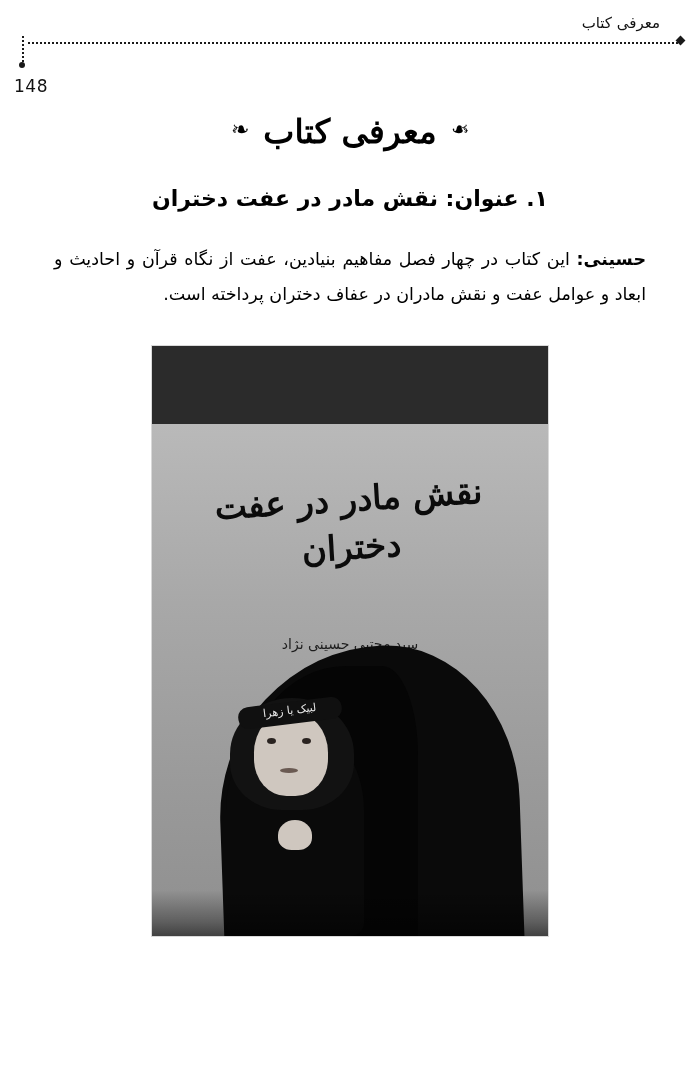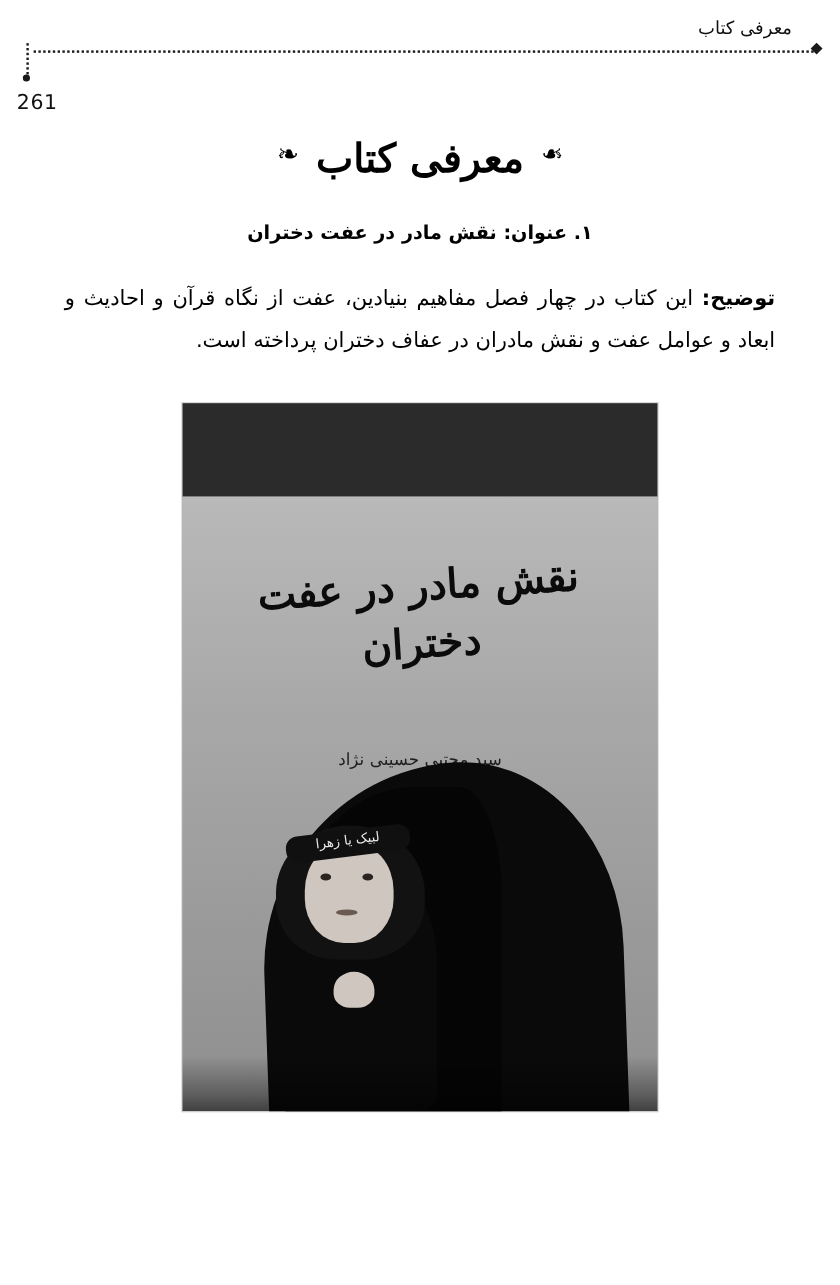--- a/index.html
+++ b/index.html
@@ -109,21 +109,21 @@
   }
   .orn {
     font-size: 22px;
     color: #000;
     line-height: 1;
     transform: translateY(-2px);
   }
   .orn.right { transform: translateY(-2px) scaleX(-1); }
 
   .book-title {
-    font-size: 16px;
+    font-size: 22px;
     font-weight: 700;
     text-align: center;
     margin: 22px 0 26px 0;
     line-height: 1.6;
   }
 
   .desc {
     font-size: 17.5px;
     line-height: 2.0;
     text-align: justify;
@@ -295,34 +295,34 @@
 <body>
 
 <div class="page-header">
   <div class="header-title">معرفی کتاب</div>
 </div>
 <div class="header-rule"></div>
 <div class="rule-diamond"></div>
 <div class="margin-tick"></div>
 <div class="margin-dot"></div>
 
-<div class="page-number">261</div>
+<div class="page-number">148</div>
 
 <div class="content">
 
   <div class="section-title-row">
     <span class="orn right">❧</span>
     <span class="section-title">معرفی کتاب</span>
     <span class="orn">❧</span>
   </div>
 
   <div class="book-title">۱. عنوان: نقش مادر در عفت دختران</div>
 
   <p class="desc">
-    <b>توضیح:</b><span> این کتاب در چهار فصل مفاهیم بنیادین، عفت از نگاه قرآن و احادیث و ابعاد و عوامل عفت و نقش مادران در عفاف دختران پرداخته است.</span>
+    <b>حسینی:</b><span> این کتاب در چهار فصل مفاهیم بنیادین، عفت از نگاه قرآن و احادیث و ابعاد و عوامل عفت و نقش مادران در عفاف دختران پرداخته است.</span>
   </p>
 
   <div class="cover-wrap">
     <div class="cover">
       <div class="cover-topband"></div>
       <div class="cover-bg"></div>
       <div class="cover-title">نقش مادر در عفت دختران</div>
       <div class="cover-author">سید مجتبی حسینی نژاد</div>
 
       <div class="photo">

